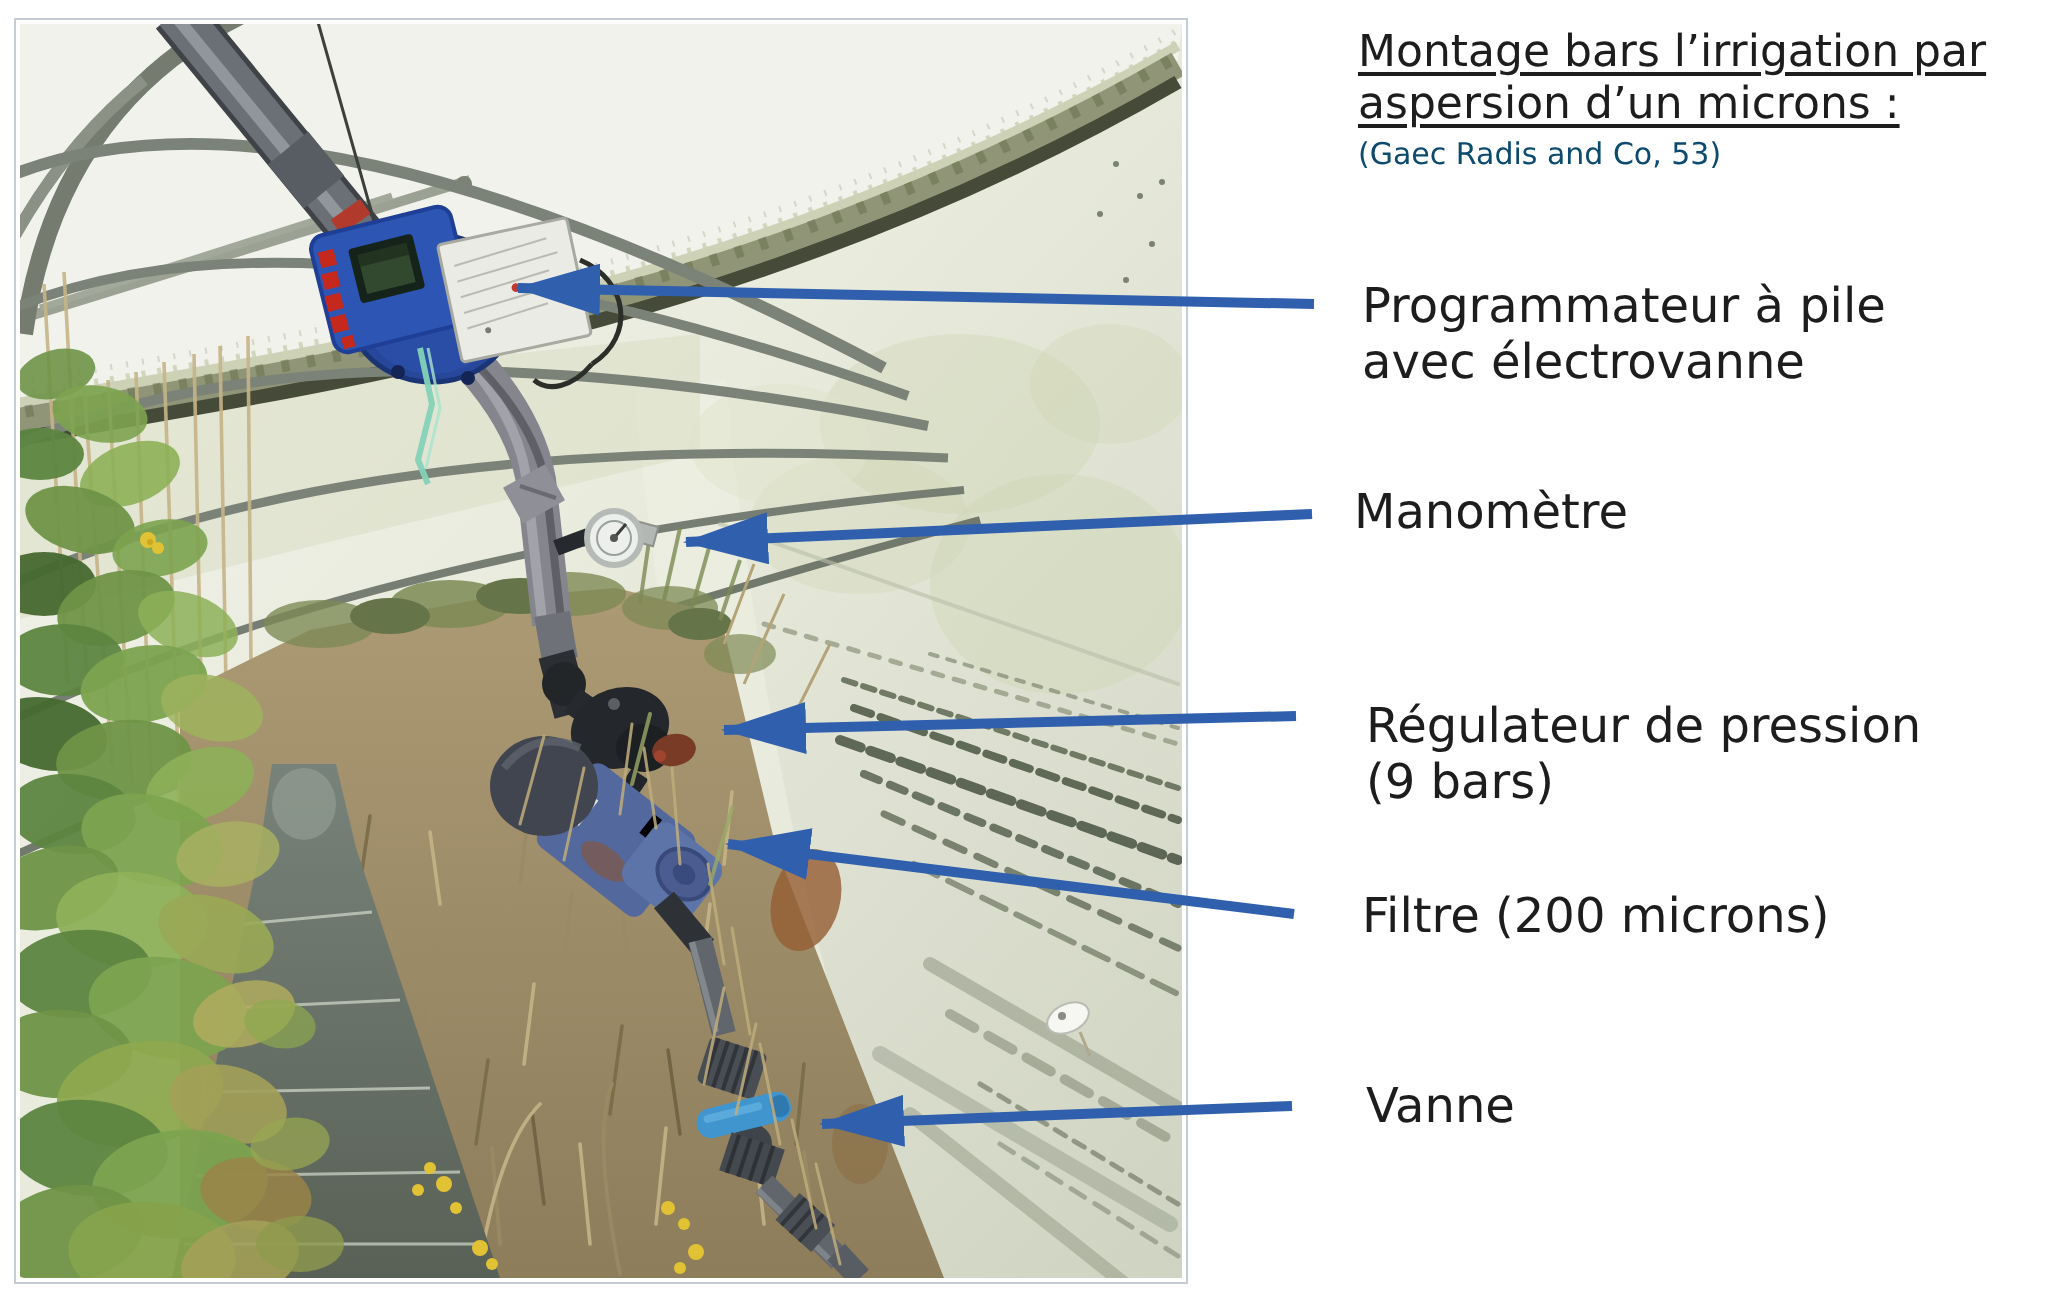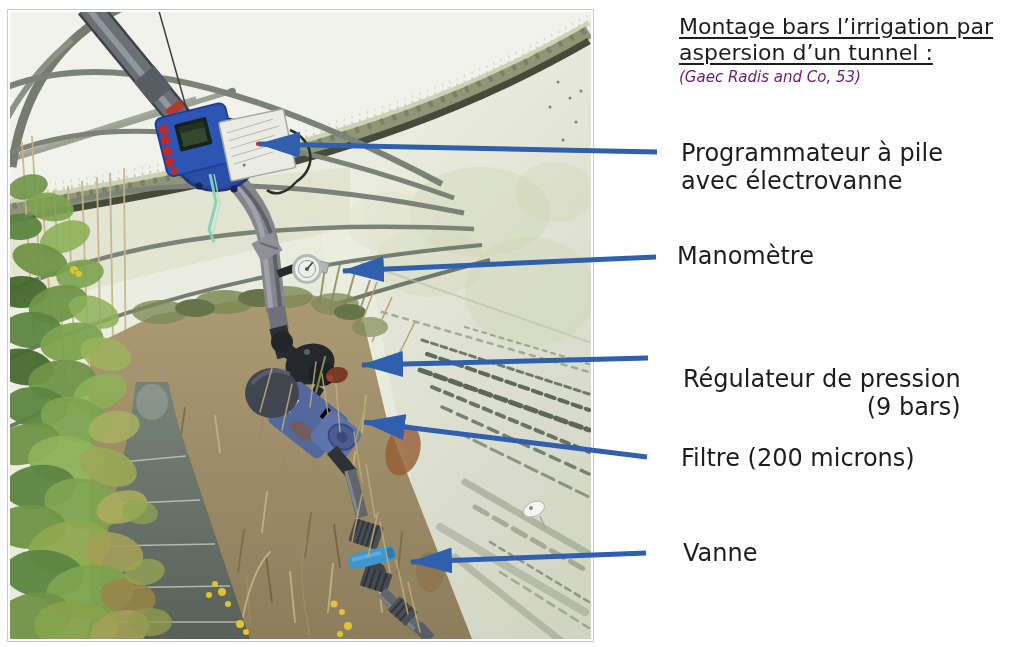--- a/index.html
+++ b/index.html
@@ -4,26 +4,26 @@
 <style>
   html,body{margin:0;padding:0;background:#ffffff;}
   body{width:1024px;height:647px;position:relative;overflow:hidden;
        font-family:"DejaVu Sans","Liberation Sans",sans-serif;color:#1d1d1d;}
   .photo-frame{position:absolute;left:7px;top:9px;width:581px;height:627px;
        border:1px solid #c6ccd3;background:#ffffff;box-sizing:content-box;padding:2px;}
   .photo-frame svg{display:block;}
   .arrows-overlay{position:absolute;left:0;top:0;width:1024px;height:647px;z-index:5;pointer-events:none;}
   .title-block{position:absolute;left:679px;top:14px;width:345px;z-index:6;}
   .title-line{font-size:22px;line-height:26px;text-decoration:underline;text-underline-offset:3px;white-space:nowrap;}
-  .credit{font-size:15px;line-height:18px;font-style:italic;margin-top:2px;color:#701a75;}
+  .credit{font-size:15px;line-height:18px;margin-top:2px;color:#0c4a6e;}
   .annotation{position:absolute;z-index:6;font-size:24px;line-height:28px;}
   .annotation div{white-space:nowrap;}
   .ann-programmer{left:681px;top:139px;}
   .ann-manometer{left:677px;top:242px;}
-  .ann-regulator{left:683px;top:365px;text-align:right;}
+  .ann-regulator{left:683px;top:349px;}
   .ann-filter{left:681px;top:444px;}
   .ann-valve{left:683px;top:539px;}
 </style>
 </head>
 <body>
 
 <div class="photo-frame">
 <svg width="581" height="627" viewBox="0 0 581 627" xmlns="http://www.w3.org/2000/svg">
   <defs>
     <linearGradient id="wallGrad" x1="0" y1="0" x2="1" y2="1">
@@ -423,21 +423,21 @@
     <line x1="657" y1="152" x2="259" y2="144" marker-end="url(#ah)" stroke="#2f5fad"></line>
     <line x1="656" y1="257" x2="343" y2="271" marker-end="url(#ah)" stroke="#2f5fad"></line>
     <line x1="648" y1="358" x2="362" y2="365" marker-end="url(#ah)" stroke="#2f5fad"></line>
     <line x1="647" y1="457" x2="364" y2="422" marker-end="url(#ah)" stroke="#2f5fad"></line>
     <line x1="646" y1="553" x2="411" y2="562" marker-end="url(#ah)" stroke="#2f5fad"></line>
   </g>
 </svg>
 
 <div class="title-block">
   <div class="title-line">Montage bars l’irrigation par</div>
-  <div class="title-line">aspersion d’un tunnel :</div>
+  <div class="title-line">aspersion d’un microns :</div>
   <div class="credit">(Gaec Radis and Co, 53)</div>
 </div>
 
 <div class="annotation ann-programmer">
   <div>Programmateur à pile</div>
   <div>avec électrovanne</div>
 </div>
 
 <div class="annotation ann-manometer">
   <div>Manomètre</div>

